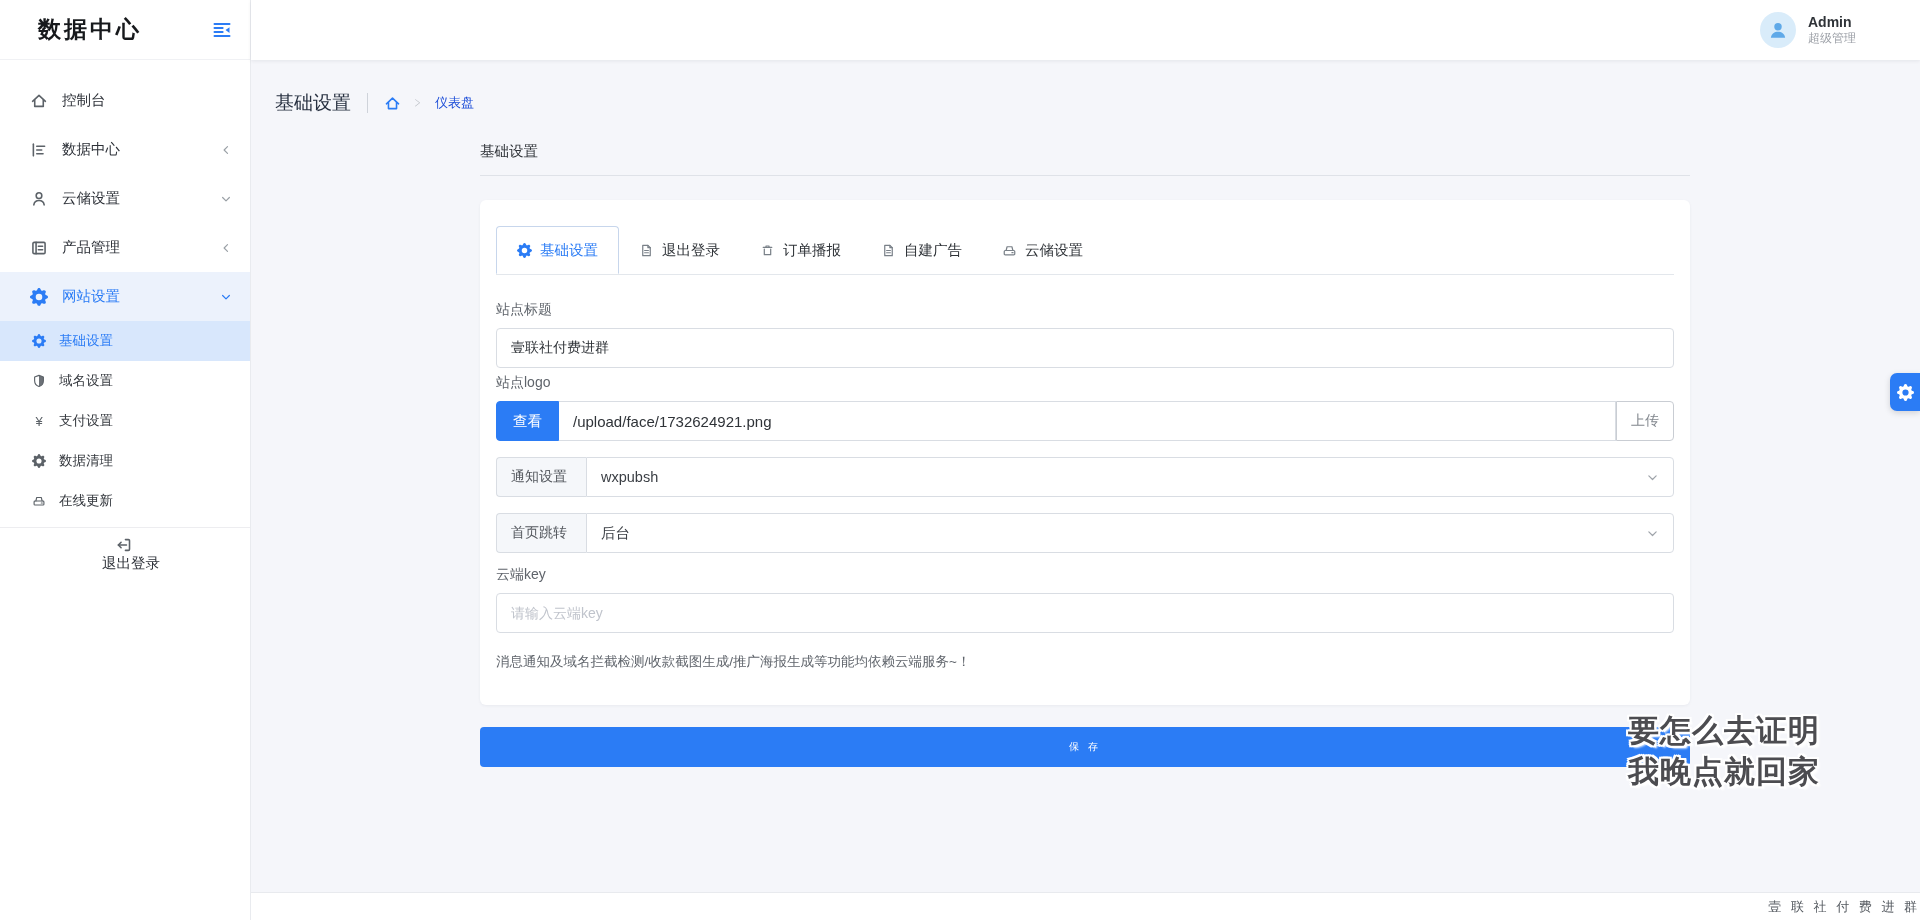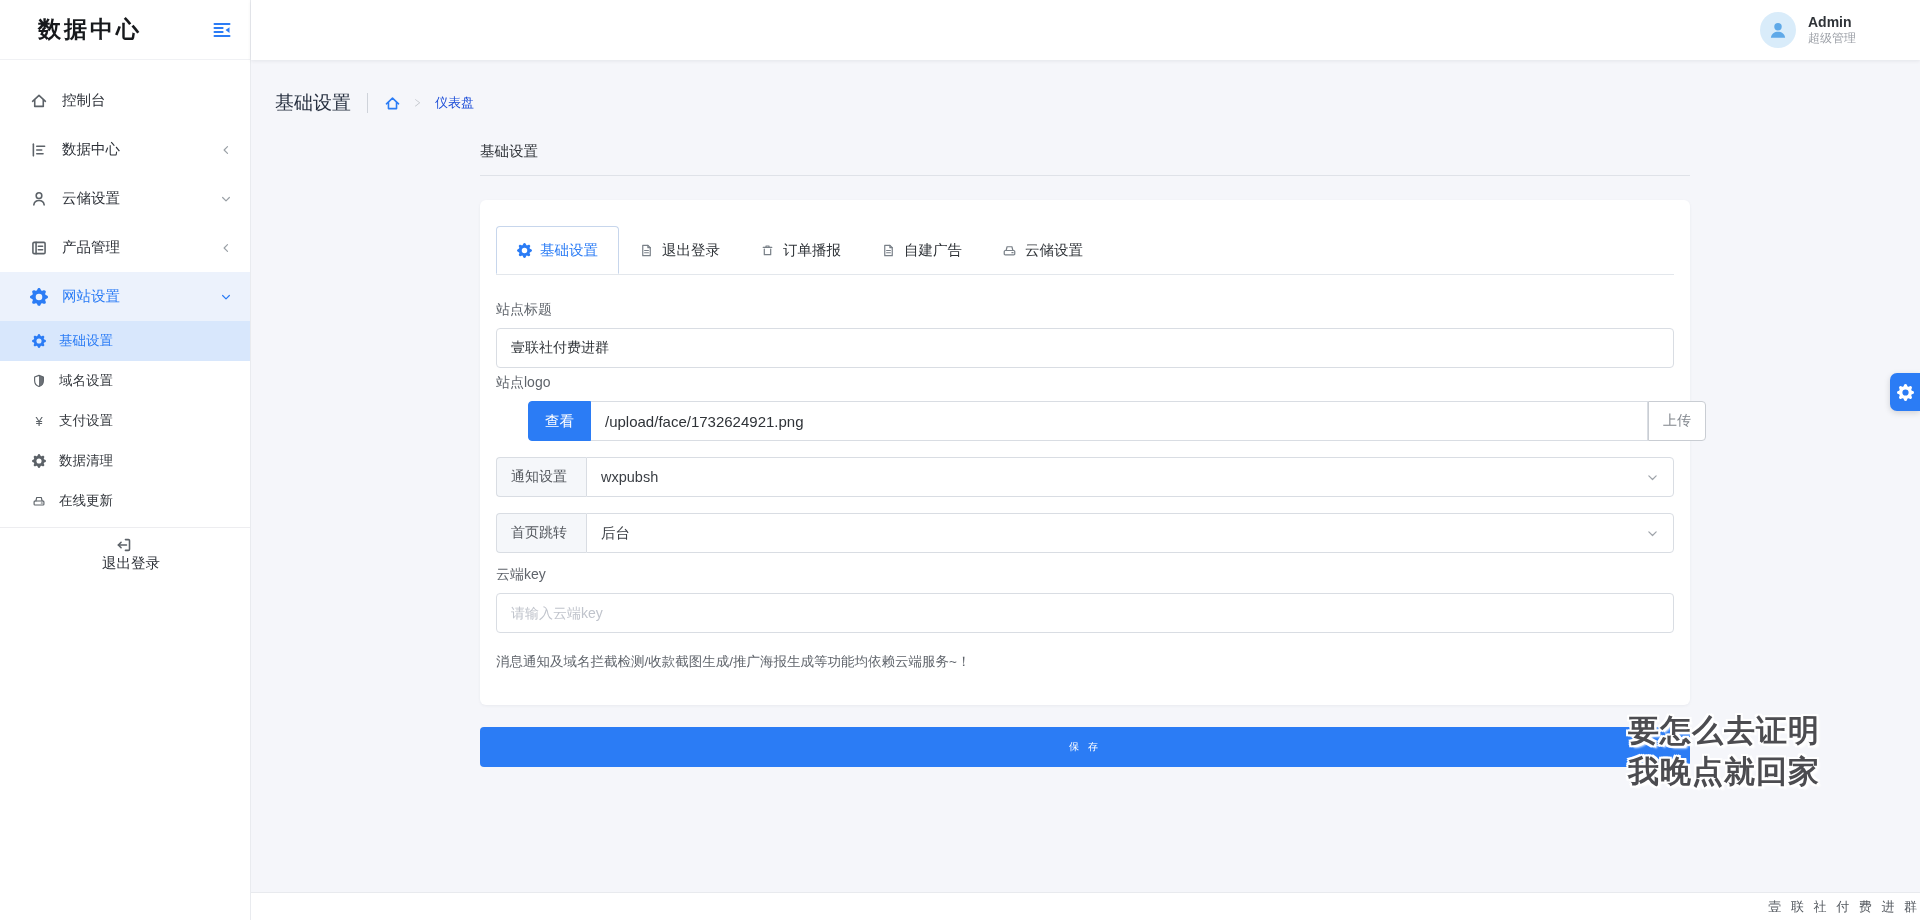--- a/index.html
+++ b/index.html
@@ -56,21 +56,21 @@
   .tab .tab-icon { color:#798088; }
   .tab.active { border:1px solid #c7d6ec; border-bottom:1px solid #fff; margin-bottom:-1px; border-radius:4px 4px 0 0; background:#fff; color:#2b7cf5; }
   .tab.active .tab-icon { color:#2b7cf5; }
 
   .form { padding-top:20px; }
   .f-label { font-size:14px; color:#5f646b; margin:6px 0 9px 0; }
   .f-input { width:100%; height:40px; border:1px solid #d9dde3; border-radius:4px; background:#fff; font-size:14px; color:#2f3338; padding:0 14px; outline:none; font-family:inherit; }
   .f-input::placeholder { color:#c0c4cc; }
   .gap16 { height:16px; }
 
-  .input-group { display:flex; width:100%;margin-left:32px; }
+  .input-group { display:flex; width:100%; }
   .ig-prepend-btn { height:40px; min-width:62px; padding:0 16px; background:#2b7cf5; color:#fff; font-size:14.5px; border:1px solid #2b7cf5; border-radius:4px 0 0 4px; cursor:pointer; display:flex; align-items:center; justify-content:center; font-family:inherit; }
   .ig-input { flex:1; height:40px; border:1px solid #d9dde3; border-left:none; font-size:15px; color:#2f3338; padding:0 14px; outline:none; border-radius:0; font-family:inherit; min-width:0; }
   .ig-append-btn { height:40px; min-width:52px; padding:0 14px; background:#fff; color:#82878e; font-size:14px; border:1px solid #c9cdd3; border-left:1px solid #c9cdd3; border-radius:0 4px 4px 0; cursor:pointer; font-family:inherit; }
 
   .select-row { display:flex; width:100%; height:40px;justify-content:center; }
   .sr-label { min-width:90px; padding:0 14px; background:#f5f7fa; border:1px solid #d9dde3; border-right:none; border-radius:4px 0 0 4px; display:flex; align-items:center; font-size:14px; color:#55595f; }
   .sr-select { flex:1; border:1px solid #d9dde3; border-radius:0 4px 4px 0; display:flex; align-items:center; justify-content:space-between; padding:0 14px; font-size:14.5px; color:#3a3e44; cursor:pointer; background:#fff; }
   .sr-caret { color:#9fa4aa; }
 
   .hint { margin-top:20px; font-size:13.5px; color:#5f646b; }

